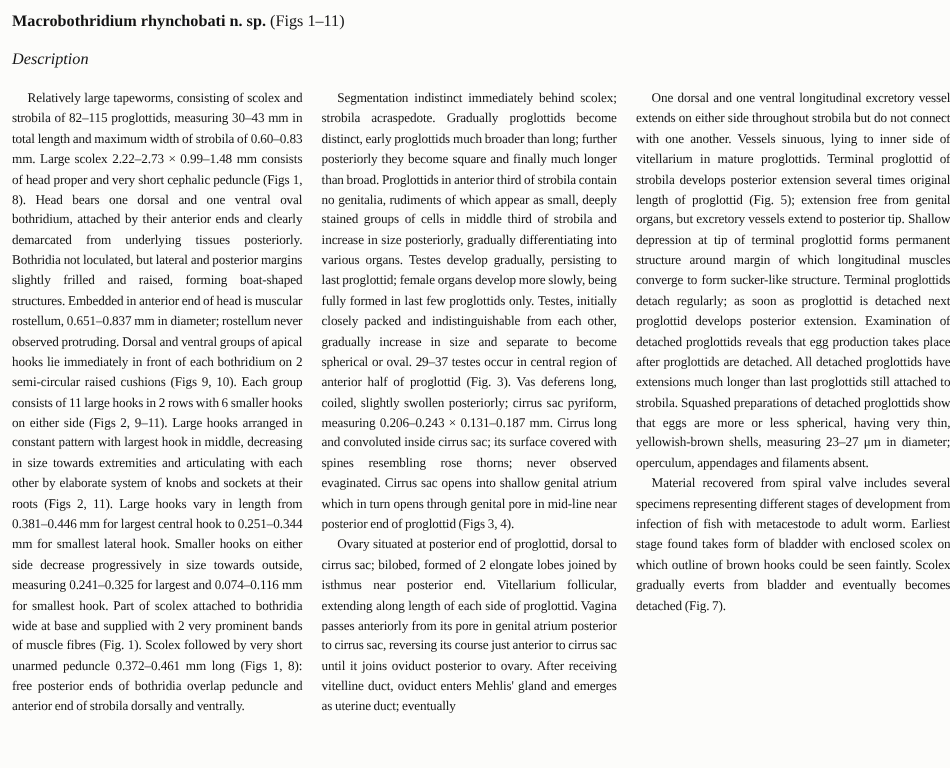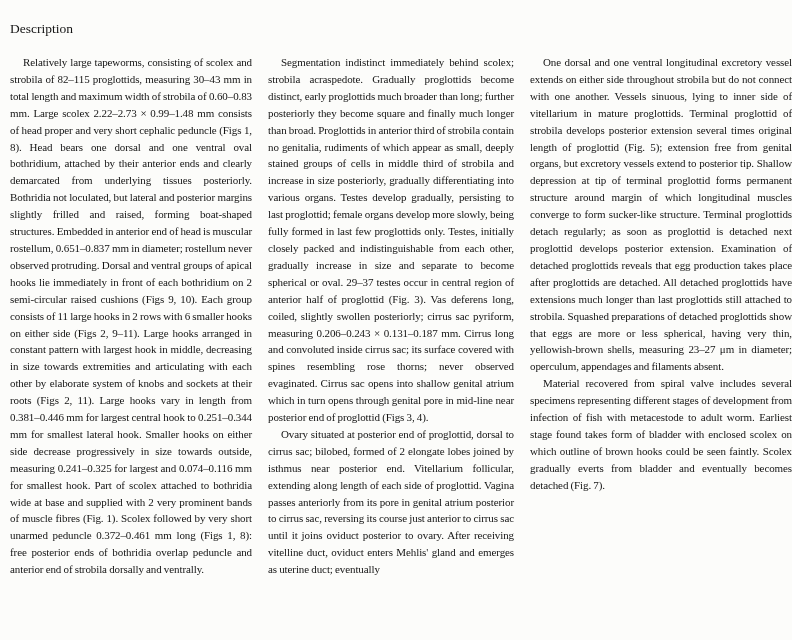--- a/index.html
+++ b/index.html
@@ -25,20 +25,21 @@
     margin: 4px 0 0 0;
     white-space: nowrap;
   }
   .title-bold {
     font-weight: bold;
   }
   .title-figs {
     font-weight: normal;
   }
   .section-heading {
+    font-style: italic;
     font-weight: normal;
     font-size: 13.5px;
     margin: 15px 0 16px 0;
   }
   .columns {
     display: grid;
     grid-template-columns: 242px 246px 262px;
     column-gap: 16px;
     margin-top: 17px;
     font-size: 11px;
@@ -54,20 +55,23 @@
   }
   .col p.indent {
     text-indent: 13px;
   }
 </style>
 </head>
 <body>
 
 <div class="page">
 
+  <div class="title-row">
+    <span class="title-bold">Macrobothridium rhynchobati n. sp.</span><span class="title-figs"> (Figs 1–11)</span>
+  </div>
 
   <div class="section-heading">Description</div>
 
   <div class="columns">
 
     <div class="col">
       <p class="indent">Relatively large tapeworms, consisting of scolex and strobila of 82–115 proglottids, measuring 30–43 mm in total length and maximum width of strobila of 0.60–0.83 mm. Large scolex 2.22–2.73 × 0.99–1.48 mm consists of head proper and very short cephalic peduncle (Figs 1, 8). Head bears one dorsal and one ventral oval bothridium, attached by their anterior ends and clearly demarcated from underlying tissues posteriorly. Bothridia not loculated, but lateral and posterior margins slightly frilled and raised, forming boat-shaped structures. Embedded in anterior end of head is muscular rostellum, 0.651–0.837 mm in diameter; rostellum never observed protruding. Dorsal and ventral groups of apical hooks lie immediately in front of each bothridium on 2 semi-circular raised cushions (Figs 9, 10). Each group consists of 11 large hooks in 2 rows with 6 smaller hooks on either side (Figs 2, 9–11). Large hooks arranged in constant pattern with largest hook in middle, decreasing in size towards extremities and articulating with each other by elaborate system of knobs and sockets at their roots (Figs 2, 11). Large hooks vary in length from 0.381–0.446 mm for largest central hook to 0.251–0.344 mm for smallest lateral hook. Smaller hooks on either side decrease progressively in size towards outside, measuring 0.241–0.325 for largest and 0.074–0.116 mm for smallest hook. Part of scolex attached to bothridia wide at base and supplied with 2 very prominent bands of muscle fibres (Fig. 1). Scolex followed by very short unarmed peduncle 0.372–0.461 mm long (Figs 1, 8): free posterior ends of bothridia overlap peduncle and anterior end of strobila dorsally and ventrally.</p>
     </div>
 
     <div class="col">

